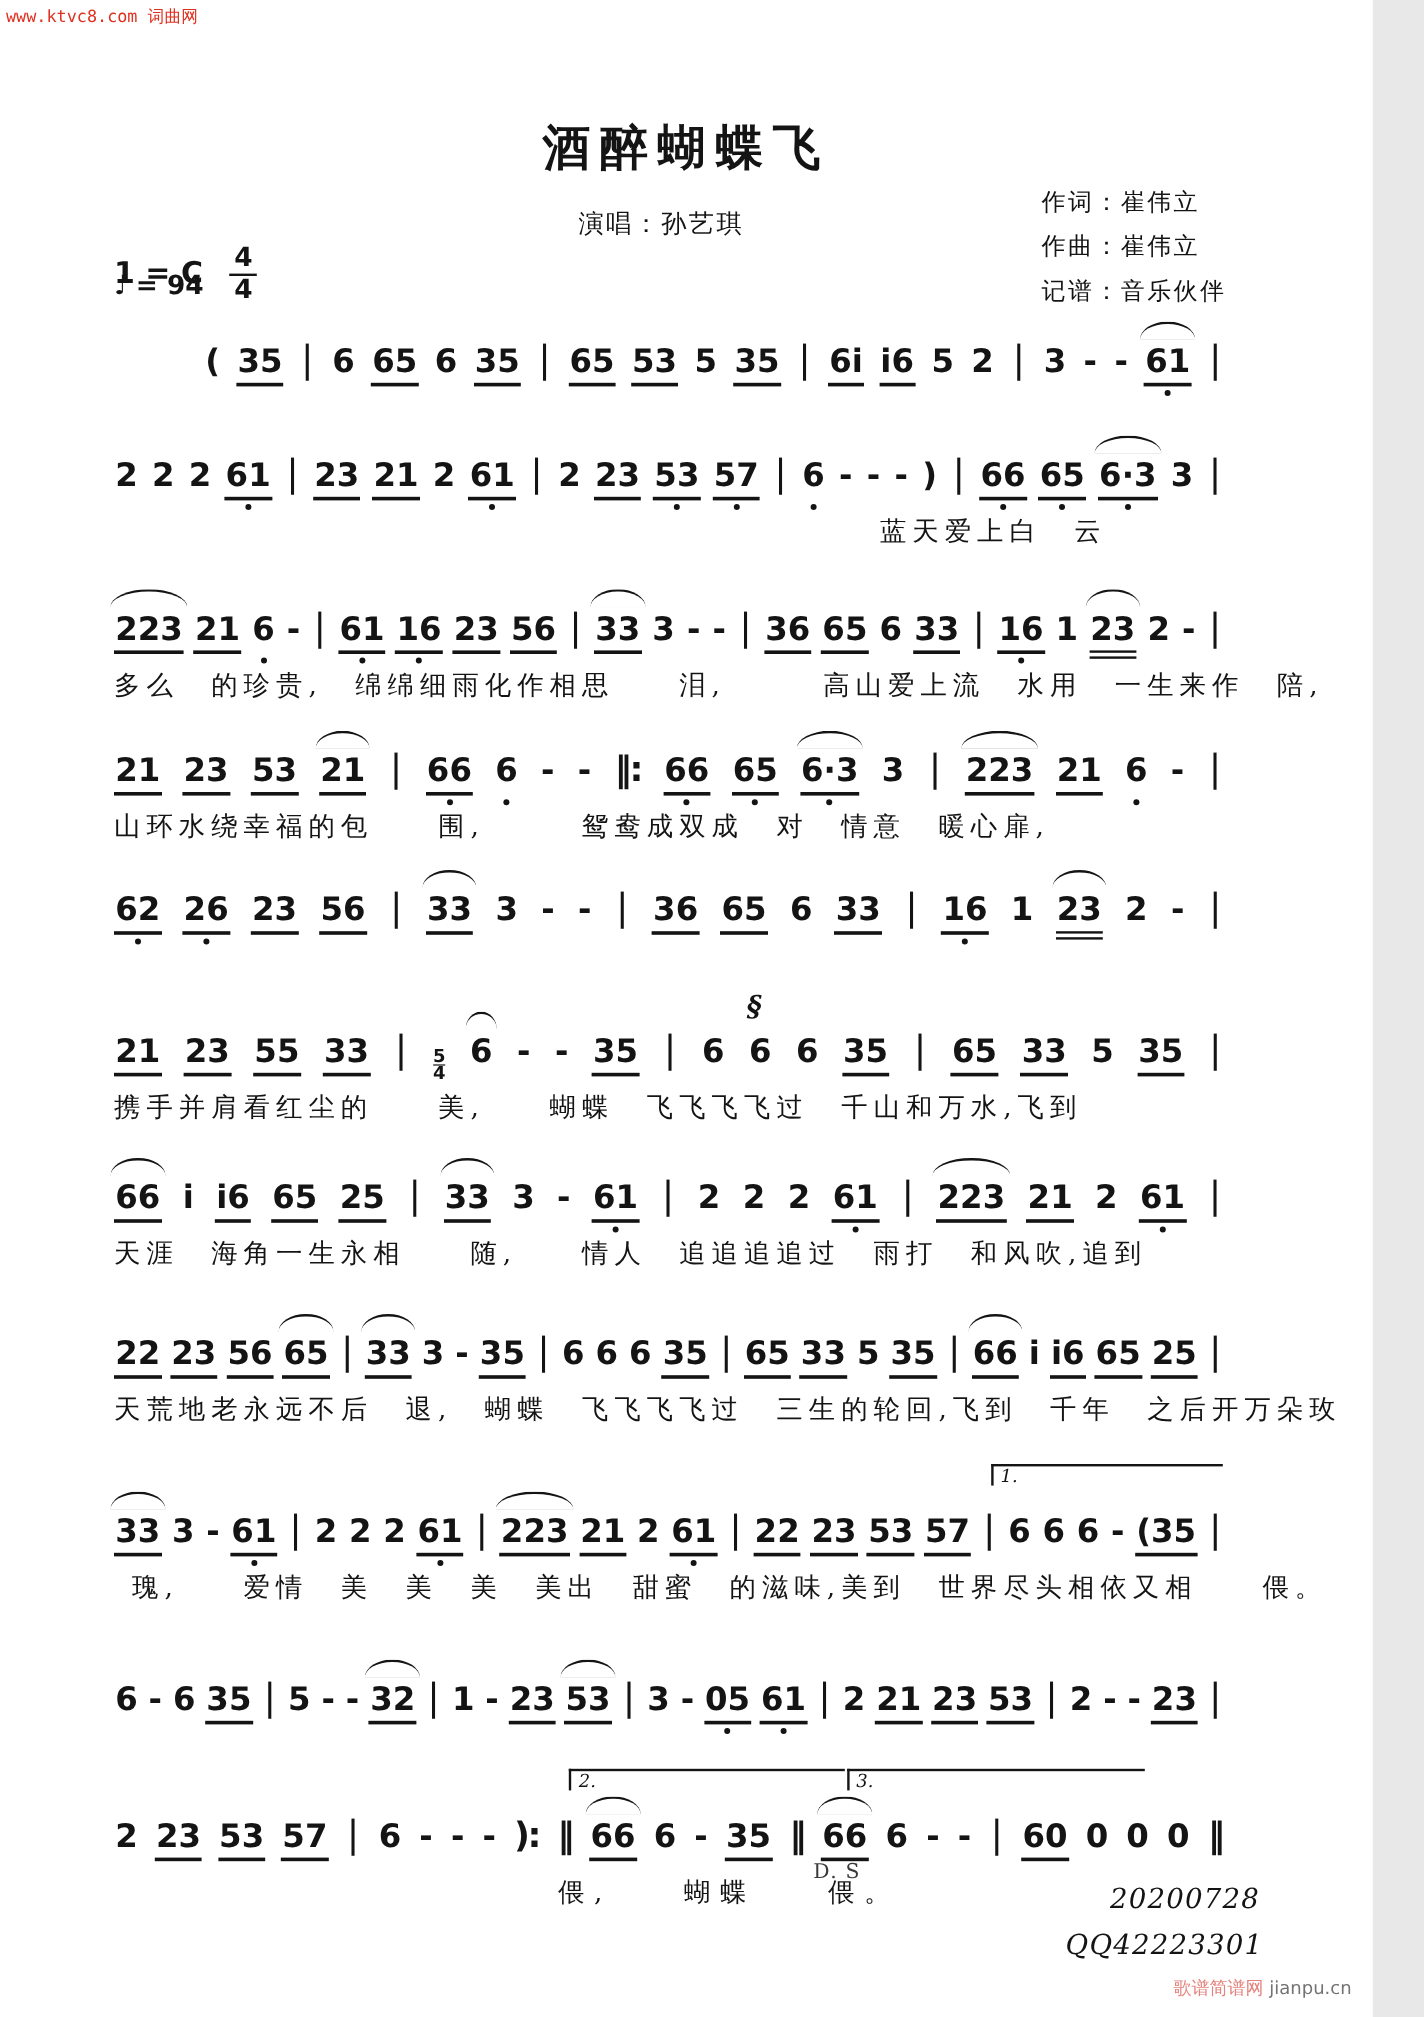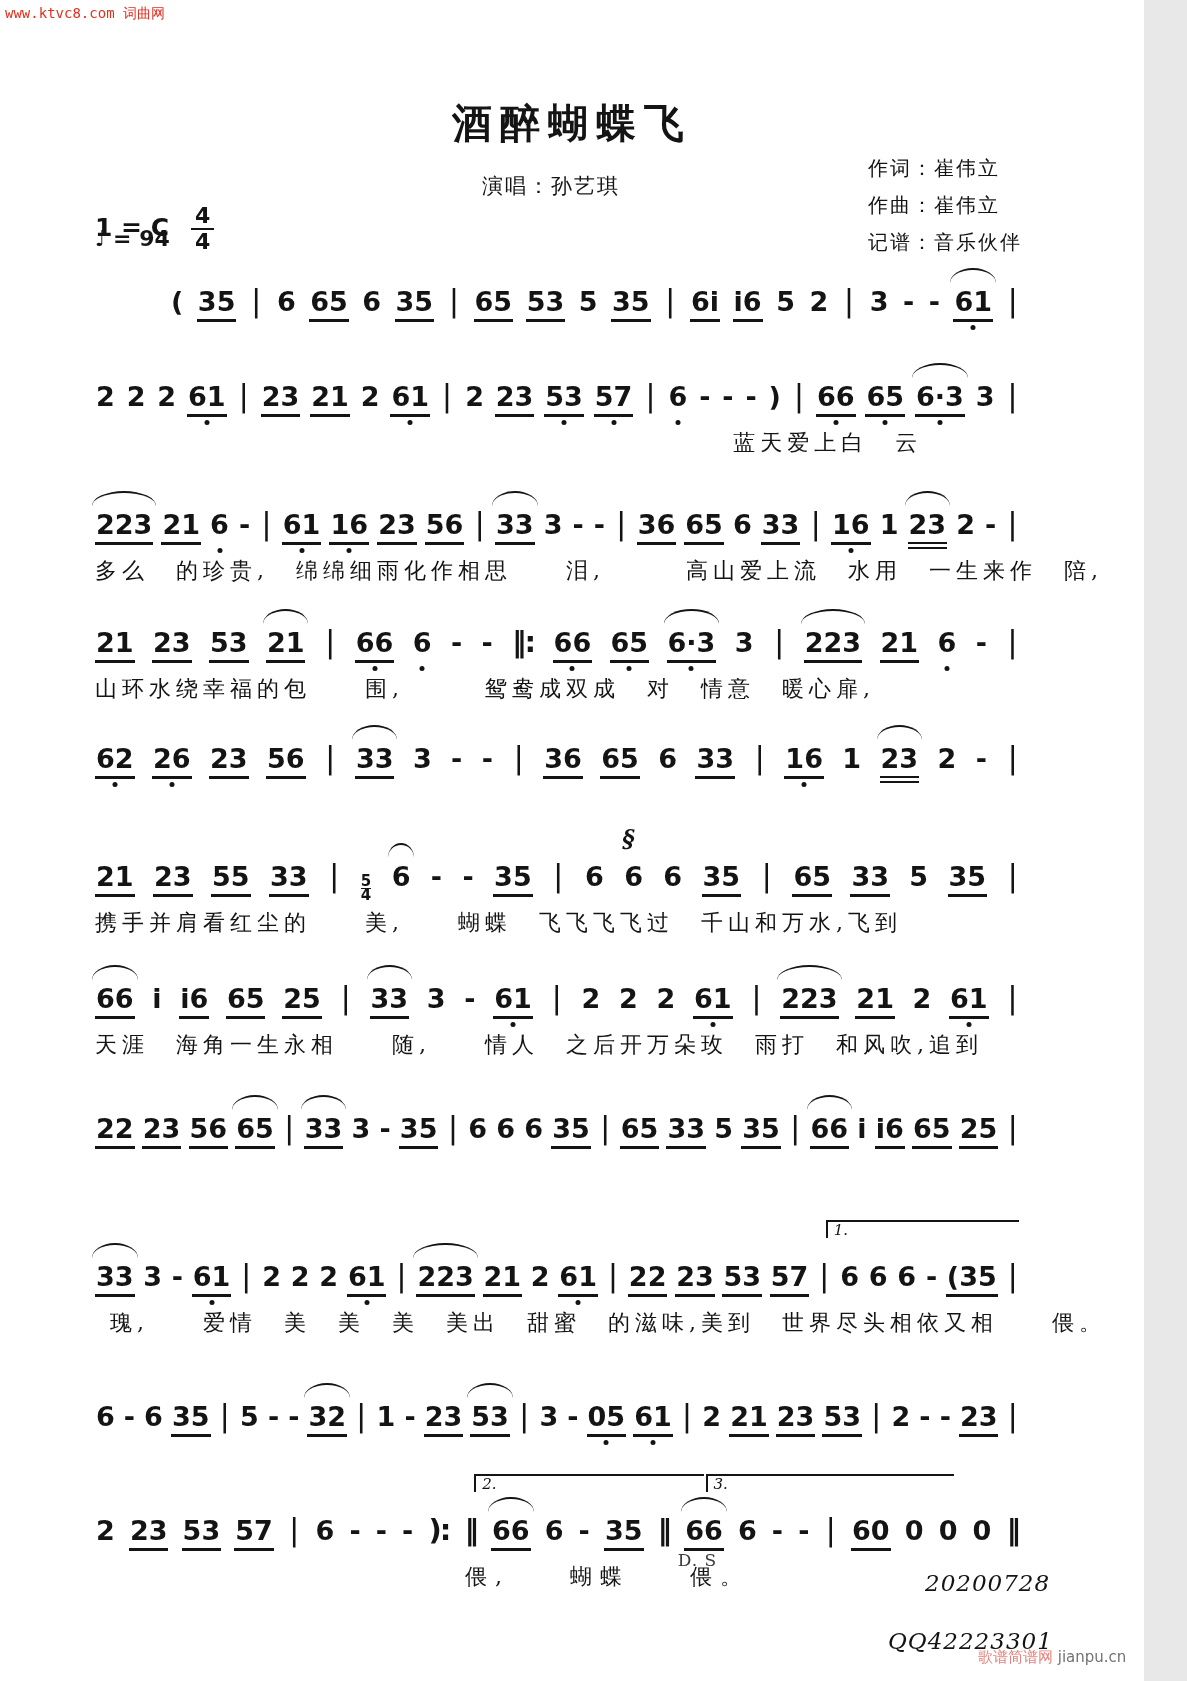--- a/index.html
+++ b/index.html
@@ -55,21 +55,21 @@
   
   .sys1{top:283px;left:170px;width:850px;}
   .sys2{top:378px;}  .sys3{top:506px;}  .sys4{top:624px;}
   .sys5{top:740px;}  .sys6{top:858px;}  .sys7{top:980px;}
   .sys8{top:1110px;} .sys9{top:1258px;} .sys10{top:1398px;}
   .sys11{top:1512px;}
 
   .footer-date{position:absolute;left:888px;top:1570px;font-size:23px;font-style:italic;
                font-family:"DejaVu Serif",serif;letter-spacing:1px;margin-left:37px;}
   .footer-qq{position:absolute;left:888px;top:1608px;font-size:23px;font-style:italic;
-             font-family:"DejaVu Serif",serif;letter-spacing:1px;margin-top:20px;}
+             font-family:"DejaVu Serif",serif;letter-spacing:1px;}
   .footer-site{position:absolute;left:978px;top:1648px;font-size:15px;color:#e4837d;}
   .footer-site .domain{color:#737373;}
 </style>
 </head>
 <body>
 
 <div class="sheet">
   <div class="watermark">www.ktvc8.com 词曲网</div>
 
   <div class="title">酒醉蝴蝶飞</div>
@@ -273,21 +273,21 @@
           <span class="tok">2</span>
           <span class="tok">2</span>
           <span class="tok u1 dlo">61</span>
           <span class="tok bar">|</span>
           <span class="tok arc u1">223</span>
           <span class="tok u1">21</span>
           <span class="tok">2</span>
           <span class="tok u1 dlo">61</span>
           <span class="tok bar">|</span>
         </div>
-        <div class="lyrics-row">天涯　海角一生永相　　随,　　情人　之后开万朵玫　雨打　和风吹,追到</div>
+        <div class="lyrics-row">天涯　海角一生永相　　随,　　情人　追追追追过　雨打　和风吹,追到</div>
       </div>
       <div class="system sys8">
         <div class="notes-row">
           <span class="tok u1">22</span>
           <span class="tok u1">23</span>
           <span class="tok u1">56</span>
           <span class="tok arc u1">65</span>
           <span class="tok bar">|</span>
           <span class="tok arc u1">33</span>
           <span class="tok">3</span>
@@ -304,20 +304,21 @@
           <span class="tok">5</span>
           <span class="tok u1">35</span>
           <span class="tok bar">|</span>
           <span class="tok arc u1">66</span>
           <span class="tok">i</span>
           <span class="tok u1">i6</span>
           <span class="tok u1">65</span>
           <span class="tok u1">25</span>
           <span class="tok bar">|</span>
         </div>
+        <div class="lyrics-row">天荒地老永远不后　退,　蝴蝶　飞飞飞飞过　三生的轮回,飞到　千年　之后开万朵玫</div>
       </div>
       <div class="system sys9">
         <div class="notes-row">
           <span class="tok arc u1">33</span>
           <span class="tok">3</span>
           <span class="tok dash">-</span>
           <span class="tok u1 dlo">61</span>
           <span class="tok bar">|</span>
           <span class="tok">2</span>
           <span class="tok">2</span>

